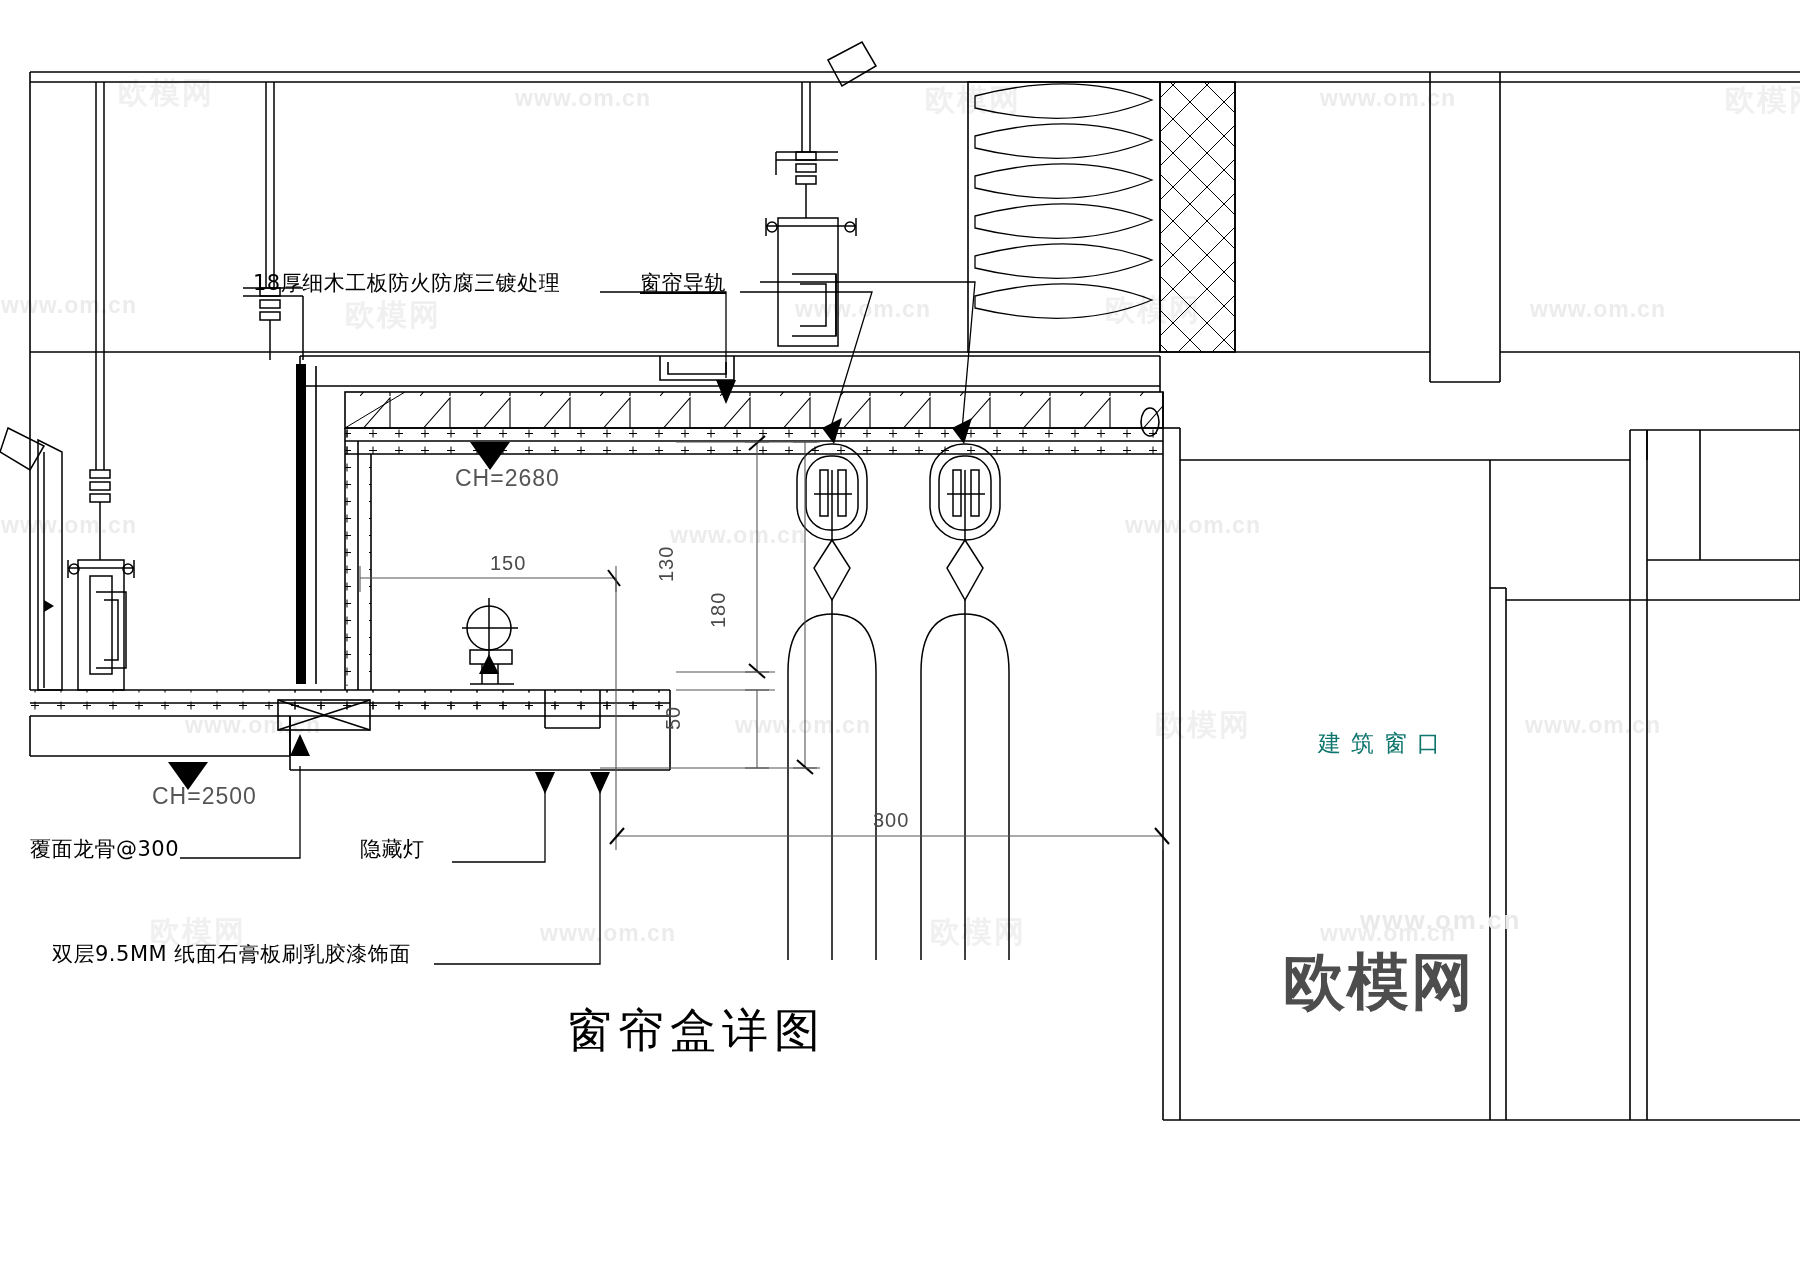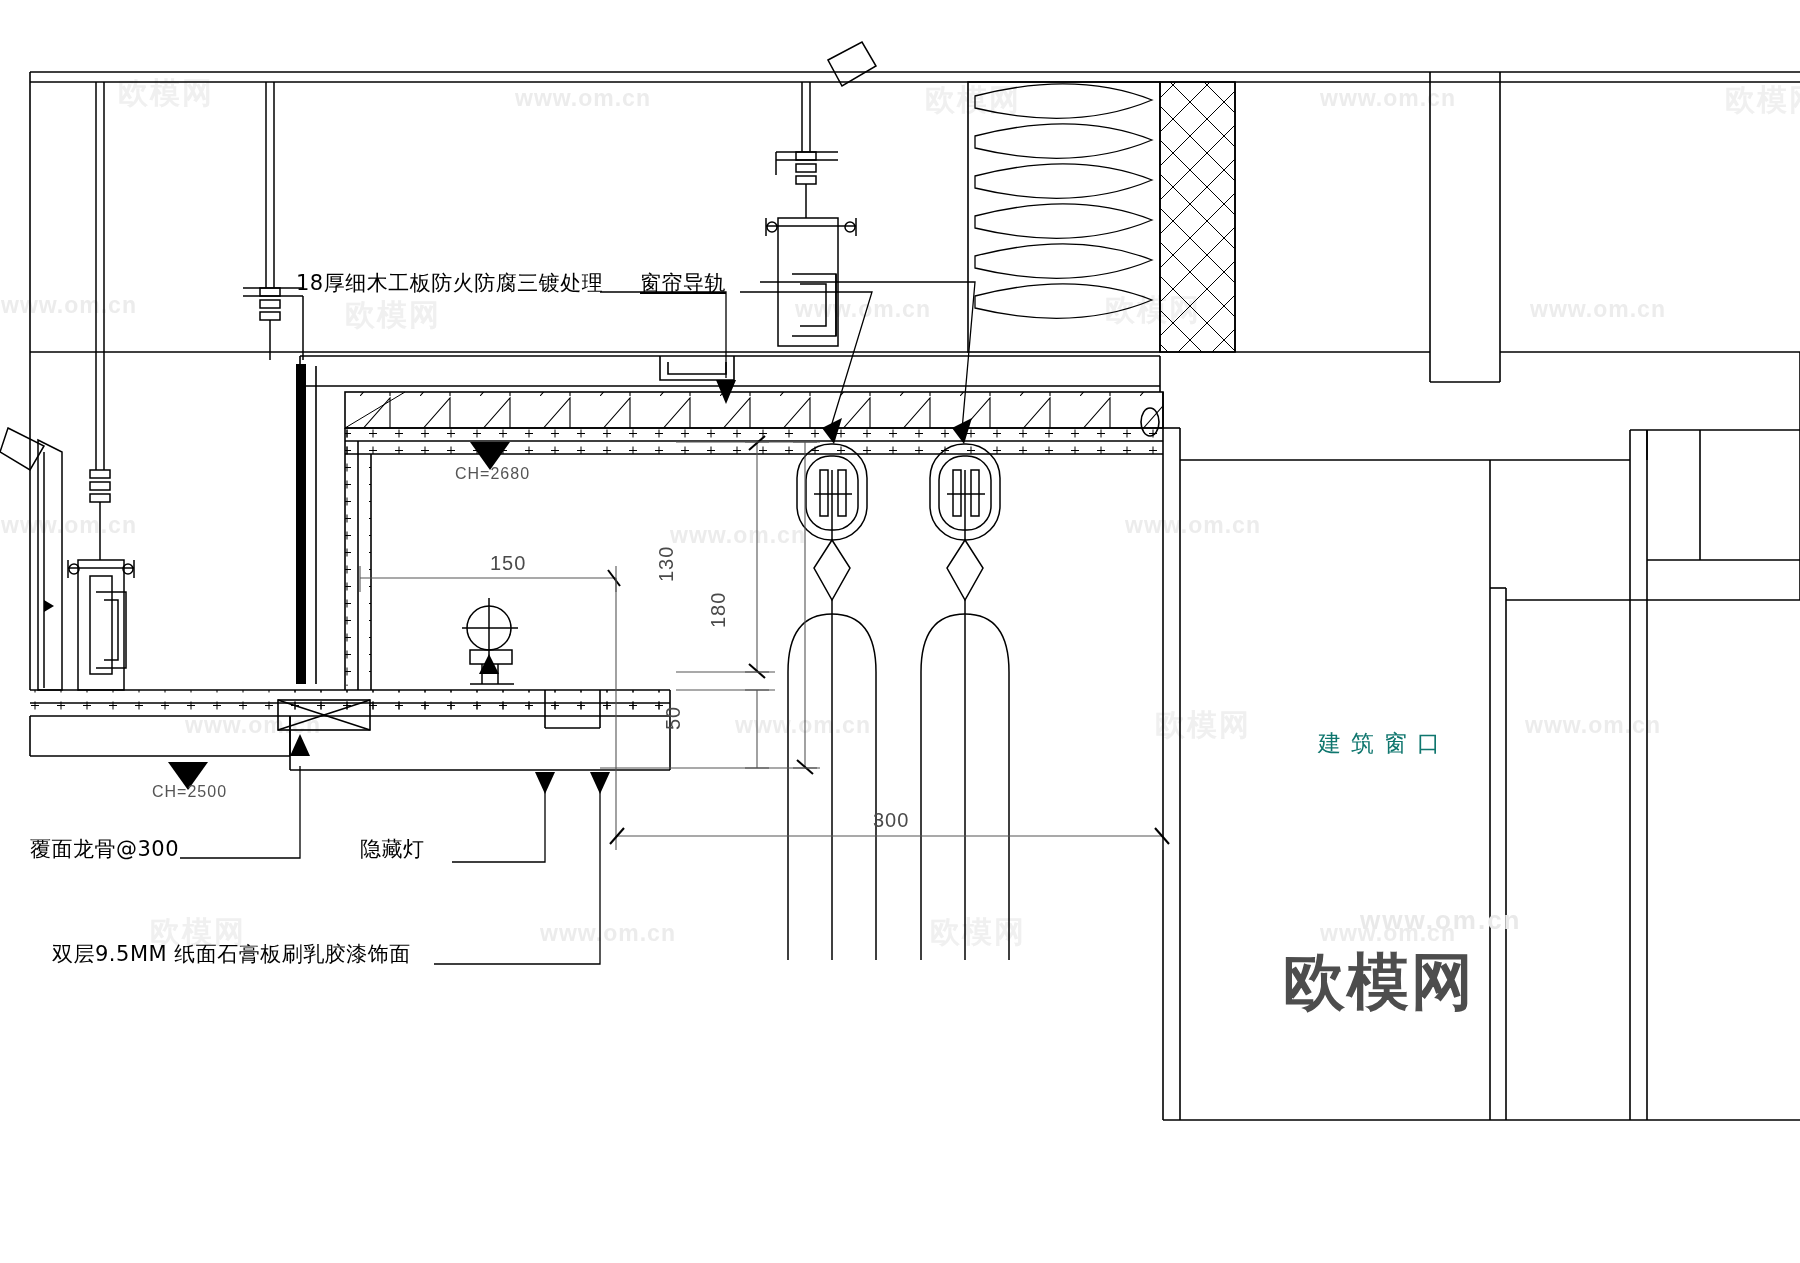--- a/index.html
+++ b/index.html
@@ -15,21 +15,21 @@
     font-family:"DejaVu Sans","Liberation Sans",sans-serif;
   }
   .dim-label{
     position:absolute;white-space:nowrap;color:#4a4a4a;
     font-size:20px;font-family:"Liberation Sans","DejaVu Sans",sans-serif;
     letter-spacing:1px;
   }
   .dim-label.rot{transform-origin:left top;transform:rotate(-90deg);}
   .ch-label{
     position:absolute;white-space:nowrap;color:#555;
-    font-size:16px;letter-spacing:1px;
+    font-size:23px;letter-spacing:1px;
     font-family:"Liberation Sans","DejaVu Sans",sans-serif;
   }
   .big-title{
     position:absolute;white-space:nowrap;color:#000;
     font-size:46px;letter-spacing:6px;
     font-family:"DejaVu Serif","Liberation Serif",serif;
   }
   .window-label{
     position:absolute;white-space:nowrap;color:#0f766e;
     font-size:23px;letter-spacing:10px;
@@ -385,40 +385,41 @@
         <path d="M168 762 L208 762 L188 790 Z"></path>
       </g>
 
       <g stroke="#000" stroke-width="1">
         <line x1="345" y1="428" x2="405" y2="392"></line>
       </g>
     </g>
   </svg>
 
   <div>
-    <div class="note-label" style="left:253px;top:269px;margin-left:43px;">18厚细木工板防火防腐三镀处理</div>
+    <div class="note-label" style="left:253px;top:269px;">18厚细木工板防火防腐三镀处理</div>
     <div class="note-label" style="left:640px;top:269px;text-decoration:underline;">窗帘导轨</div>
     <div class="note-label" style="left:30px;top:835px;">覆面龙骨@300</div>
     <div class="note-label" style="left:360px;top:835px;font-family:Liberation Mono, monospace;">隐藏灯</div>
     <div class="note-label" style="left:52px;top:940px;">双层9.5MM 纸面石膏板刷乳胶漆饰面</div>
     <div class="window-label" style="left:1318px;top:728px;">建筑窗口</div>
   </div>
 
   <div>
     <div class="dim-label" style="left:490px;top:552px;">150</div>
     <div class="dim-label rot" style="left:655px;top:582px;">130</div>
     <div class="dim-label rot" style="left:707px;top:628px;">180</div>
     <div class="dim-label rot" style="left:662px;top:730px;">50</div>
     <div class="dim-label" style="left:873px;top:809px;">300</div>
   </div>
 
   <div>
     <div class="ch-label" style="left:455px;top:465px;">CH=2680</div>
     <div class="ch-label" style="left:152px;top:783px;">CH=2500</div>
   </div>
 
+  <div class="big-title" style="left:566px;top:1000px;">窗帘盒详图</div>
 
   <div>
     <div class="wm-big-url" style="left:1360px;top:905px;">www.om.cn</div>
     <div class="wm-big" style="left:1283px;top:940px;">欧模网</div>
   </div>
 
 </div>
 
 </body></html>

